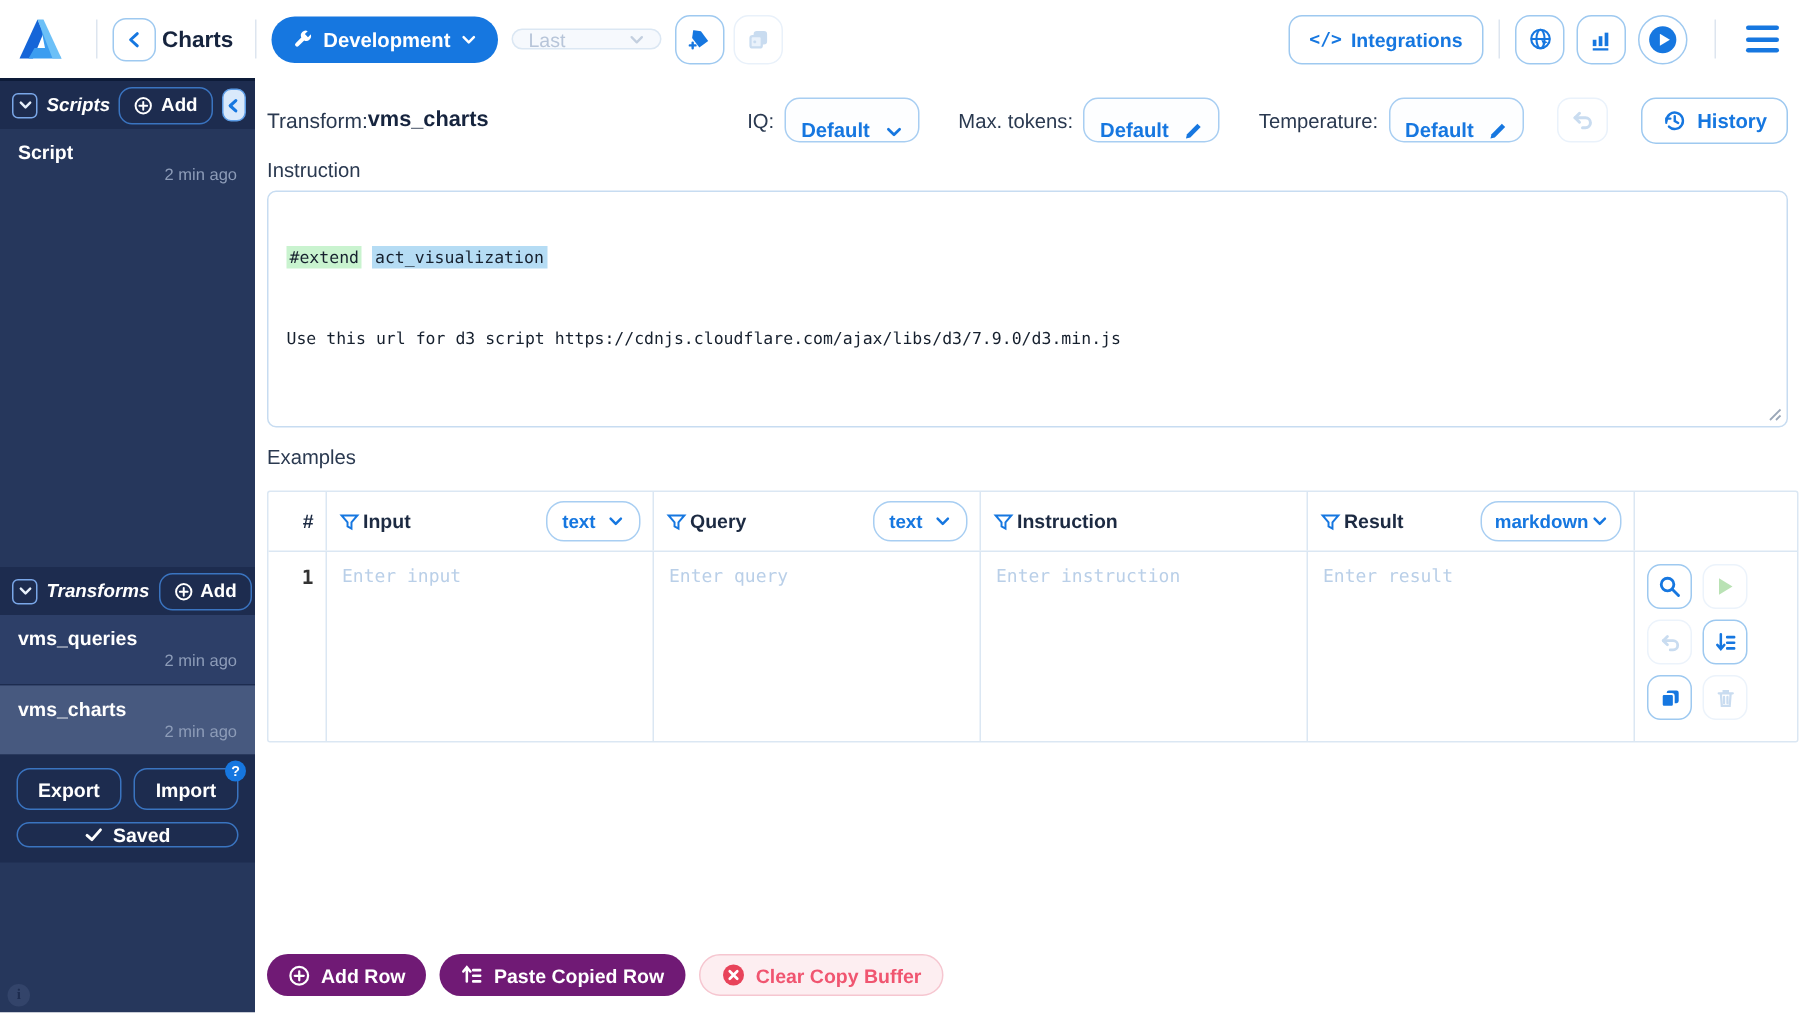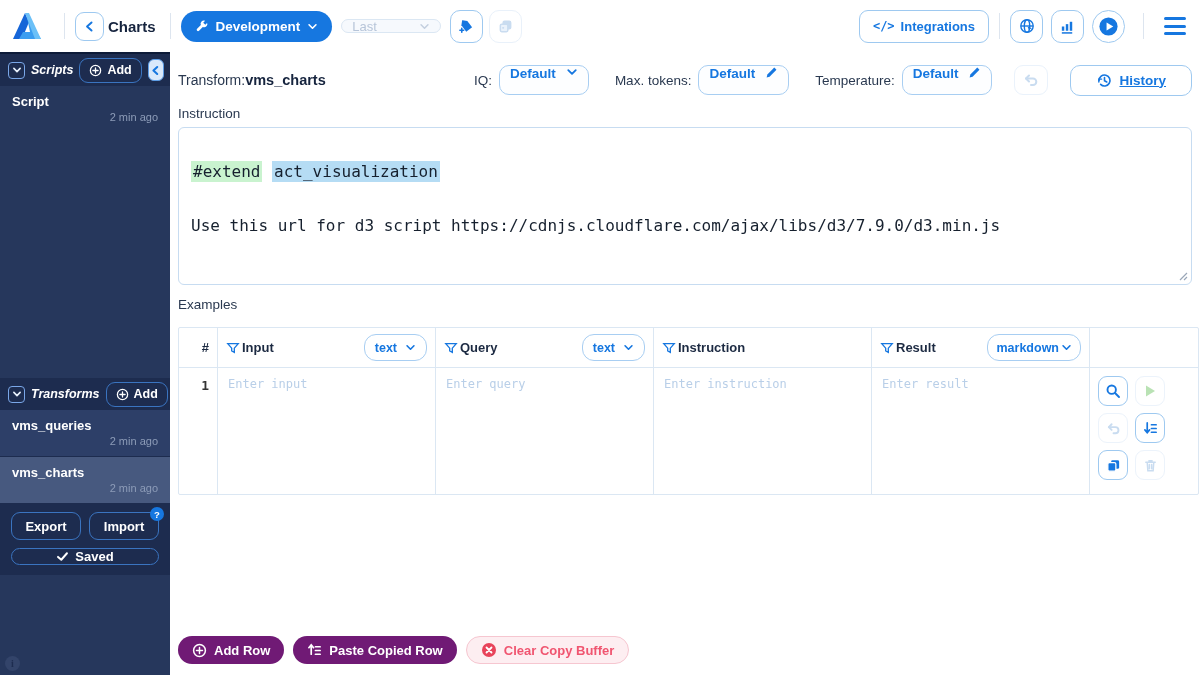--- a/index.html
+++ b/index.html
@@ -75,31 +75,31 @@
   
   .main { flex:1; background:#fff; padding:12px 8px 0 8px; display:flex; flex-direction:column; min-width:0; }
   .main-header { display:flex; align-items:center; height:32px; margin-bottom:8px; }
   .t-label { font-size:14px; color:#2a3950; }
   .t-name { font-size:14.5px; font-weight:700; color:#16243e; }
   .param-group { display:flex; align-items:center; gap:7px; margin-left:26px; }
   .param-group.first { margin-left:auto; }
   .param-label { font-size:13.5px; color:#2a3950; }
   .param-pill { height:30px; min-width:78px; border:1px solid #a8cef2; border-radius:10px;
                 background:#fdfeff; color:#1677e0; font-size:13.5px; font-weight:600;
-                display:flex; align-items:flex-start; justify-content:space-between;
+                display:flex; align-items:flex-end; justify-content:space-between;
                 padding:0 10px; gap:10px; cursor:pointer; }
   .undo-top { width:34px; height:30px; border-radius:9px; border:1px solid #eaf2fb;
               color:#c9dcf0; margin-left:22px; }
-  .history-btn { height:31px; padding:0 25px; font-size:13.5px; font-weight:700;
-                 border-radius:10px; margin-left:22px;text-decoration:underline; }
+  .history-btn { height:31px; padding:0 13px; font-size:13.5px; font-weight:700;
+                 border-radius:10px; margin-left:22px; }
 
   .section-label { font-size:13.5px; color:#2a3950; margin:2px 0 6px 0; }
 
   .instruction-box { border:1px solid #c7dcf1; border-radius:6px; height:158px; padding:10px 12px;
-                     font-family:"DejaVu Sans Mono", monospace; font-size:16px; line-height:13.5px;
+                     font-family:"DejaVu Sans Mono", monospace; font-size:11px; line-height:13.5px;
                      color:#16202e; position:relative; overflow:hidden; white-space:pre-wrap; }
   .iline { margin-bottom:13.5px; }
   .hl-green { background:#c9f3cf; padding:1px 2px; }
   .hl-blue { background:#b5dcf4; padding:1px 2px; }
   .resize-handle { position:absolute; right:3px; bottom:3px; width:11px; height:11px; cursor:nwse-resize; }
 
   
   .extable { border:1px solid #dbe7f3; border-radius:2px; margin-top:9px; display:flex;
              flex-direction:column; width:1021px; }
   .tr { display:flex; }

